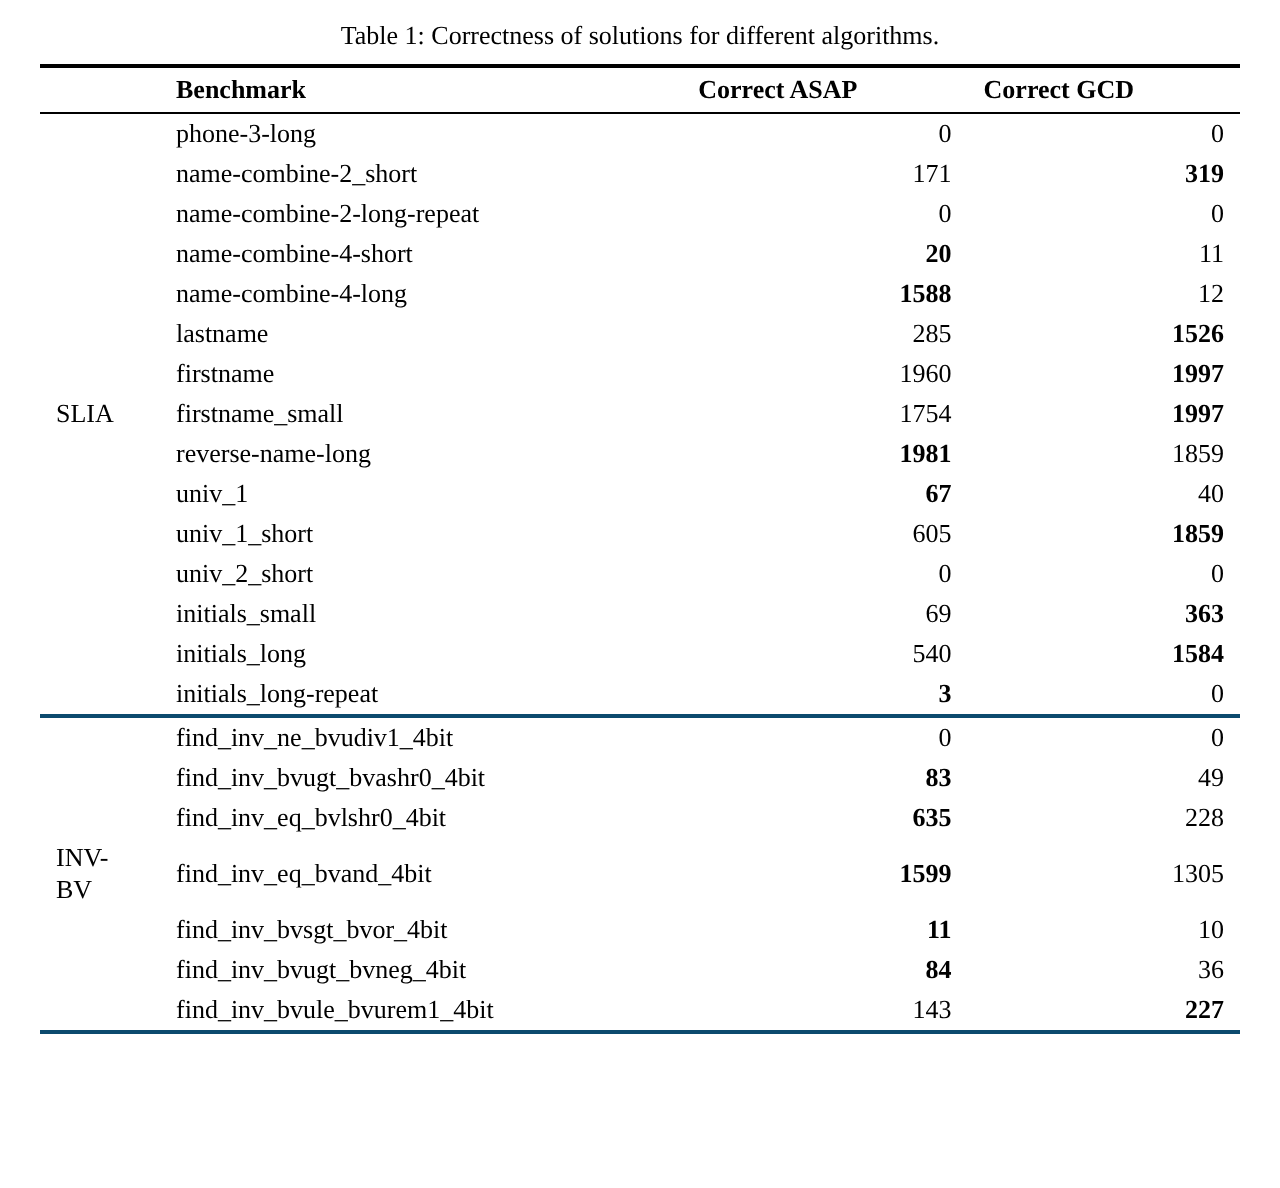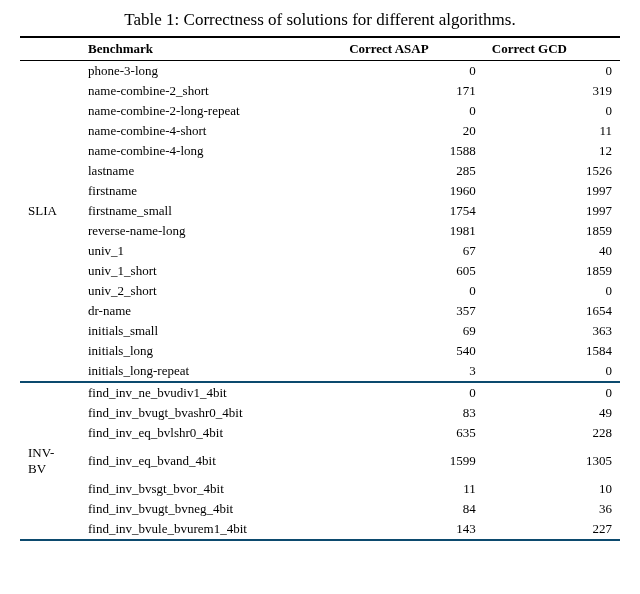--- a/index.html
+++ b/index.html
@@ -8,21 +8,21 @@
       font-family: "Times New Roman", Times, serif;
       font-size: 13px;
       color: #000;
       width: 640px;
       min-height: 594px;
       padding: 10px 20px 20px 20px;
     }
     .table-caption {
       text-align: center;
       margin-bottom: 6px;
-      font-size: 17px;
+      font-size: 13px;
     }
     table {
       width: 100%;
       border-collapse: collapse;
     }
     thead th {
       border-top: 2px solid #000;
       border-bottom: 1px solid #000;
       padding: 3px 8px;
       text-align: left;
@@ -42,21 +42,21 @@
       text-align: left;
       font-style: normal;
       vertical-align: middle;
     }
     .section-divider-top td {
       border-top: 1px solid #000;
     }
     .section-divider-bottom td {
       border-bottom: 2px solid #0c4a6e;
     }
-    .bold { font-weight: normal; }
+    .bold { font-weight: bold; }
   </style>
 </head>
 <body>
 
 <p class="table-caption">Table 1: Correctness of solutions for different algorithms.</p>
 
 <table>
   <thead>
     <tr>
       <th style="width:60px;"></th>
@@ -133,26 +133,20 @@
         <td class="num-col bold">1859</td>
       </tr>
       <tr>
         <td class="section-label"></td>
         <td>univ_2_short</td>
         <td class="num-col">0</td>
         <td class="num-col">0</td>
       </tr>
       <tr>
         <td class="section-label"></td>
-        <td>dr-name</td>
-        <td class="num-col">357</td>
-        <td class="num-col bold">1654</td>
-      </tr>
-      <tr>
-        <td class="section-label"></td>
         <td>initials_small</td>
         <td class="num-col">69</td>
         <td class="num-col bold">363</td>
       </tr>
       <tr>
         <td class="section-label"></td>
         <td>initials_long</td>
         <td class="num-col">540</td>
         <td class="num-col bold">1584</td>
       </tr>

